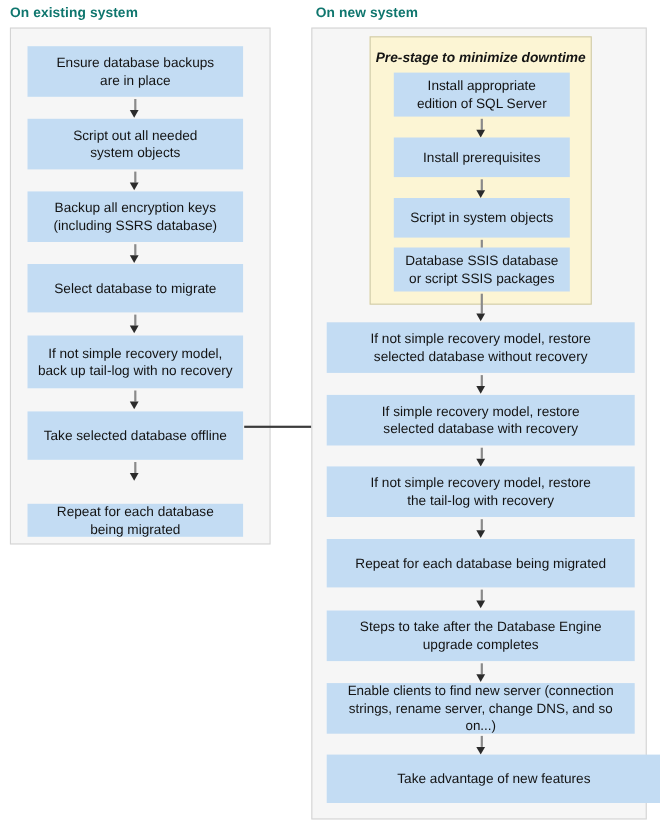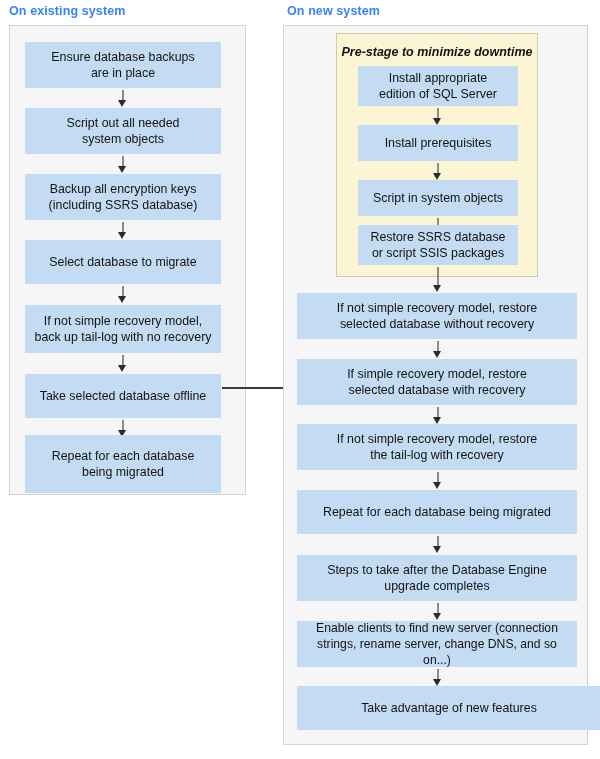--- a/index.html
+++ b/index.html
@@ -16,21 +16,21 @@
     overflow: hidden;
   }
   .diagram {
     position: absolute;
     inset: 0;
   }
   .col-title {
     position: absolute;
     font-size: 12.5px;
     font-weight: bold;
-    color: #3b82f6;
+    color: #0f766e;
     letter-spacing: 0.1px;
     white-space: nowrap;
   }
   #title-left  { left: 9px;  top: 4px; }
   #title-right { left: 287px; top: 4px; }
 
   .panel {
     position: absolute;
     background: #f6f6f6;
     border: 1px solid #d4d4d4;
@@ -162,21 +162,21 @@
     <div class="stem" style="height:10px;"></div>
       <div class="head"></div>
   </div>
 
   <div class="node" style="left:25px; top:374px; width:196px; height:44px;">Take selected database offline</div>
   <div class="arrow-v" style="left:117px; top:420px; height:17px;">
     <div class="stem" style="height:10px;"></div>
       <div class="head"></div>
   </div>
 
-  <div class="node" style="left:25px; top:435px; width:196px; height:58px;">Repeat for each database
+  <div class="node" style="left:25px; top:458px; width:196px; height:30px;">Repeat for each database
 being migrated</div>
 
   <div class="elbow">
     <div class="seg" style="left:0px;  top:80px; width:69px; height:1.6px;"></div>
     <div class="seg" style="left:67px; top:2px;  width:1.6px; height:79px;"></div>
     <div class="seg" style="left:67px; top:2px;  width:24px;  height:1.6px;"></div>
     <div class="head-r" style="left:90px; top:-1.6px;"></div>
   </div>
 
   <div class="col-title" id="title-right">On new system</div>
@@ -199,21 +199,21 @@
     <div class="stem" style="height:10px;"></div>
       <div class="head"></div>
   </div>
 
   <div class="node" style="left:358px; top:180px; width:160px; height:36px;text-align:right;">Script in system objects</div>
   <div class="arrow-v" style="left:432px; top:218px; height:17px;">
     <div class="stem" style="height:10px;"></div>
       <div class="head"></div>
   </div>
 
-  <div class="node" style="left:358px; top:225px; width:160px; height:40px;">Restore SSRS database
+  <div class="node" style="left:358px; top:225px; width:160px; height:40px;">Database SSIS database
 or script SSIS packages</div>
   <div class="arrow-v" style="left:432px; top:267px; height:25px;">
     <div class="stem" style="height:18px;"></div>
       <div class="head"></div>
   </div>
 
   <div class="node" style="left:297px; top:293px; width:280px; height:46px;">If not simple recovery model, restore
 selected database without recovery</div>
   <div class="arrow-v" style="left:432px; top:341px; height:17px;">
     <div class="stem" style="height:10px;"></div>

